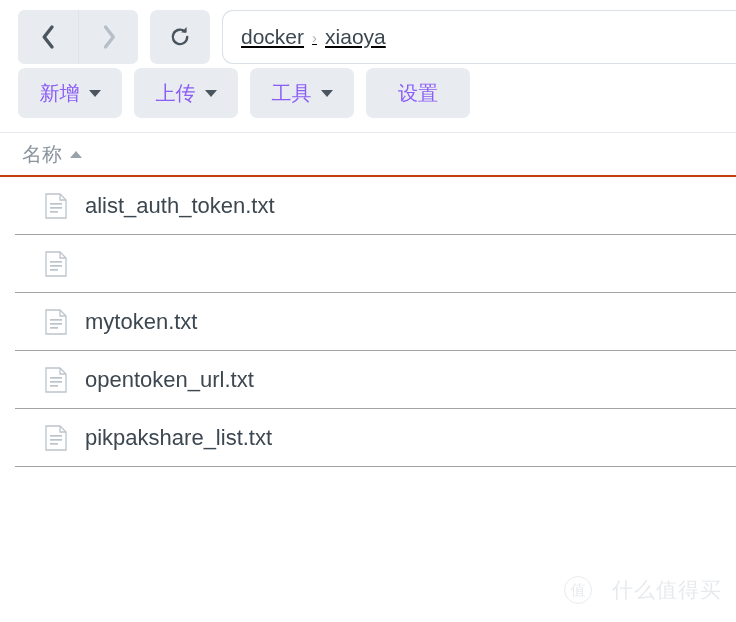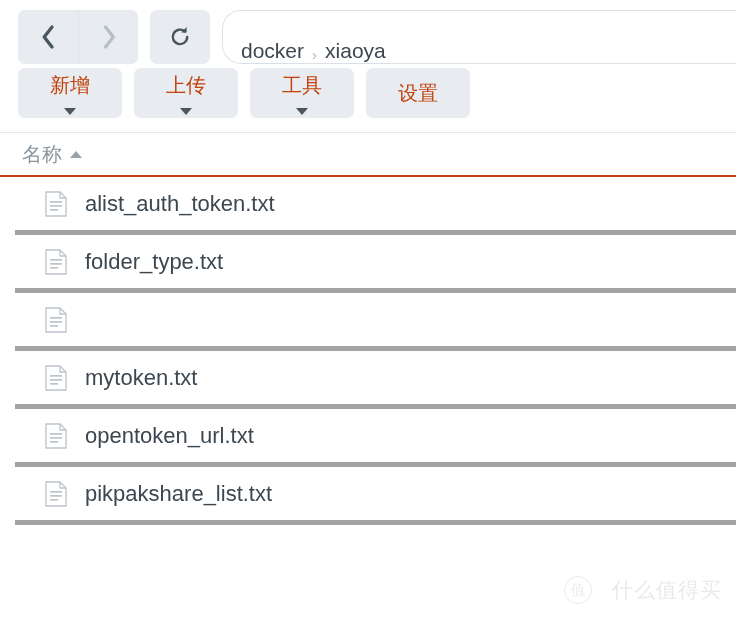--- a/index.html
+++ b/index.html
@@ -74,29 +74,30 @@
     padding: 0;
   }
   .refresh-icon { width: 24px; height: 24px; display: block; }
 
   .crumbbar {
     margin-left: 12px;
     height: 54px;
     flex: 1 1 auto;
     background: #ffffff;
     border: 1px solid #dbe0e6;
-    border-radius: 19px;
+    border-radius: 11px;
     border-right: none;
     border-top-right-radius: 0;
     border-bottom-right-radius: 0;
     display: flex;
-    align-items: flex-end;
+    align-items: center;
     padding-left: 18px;
     box-sizing: border-box;
     overflow: hidden;
+    text-decoration: underline;
   }
   .crumb {
     font-size: 21px;
     color: #3c4750;
     white-space: nowrap;
     cursor: pointer;
   }
   .crumb-sep {
     font-size: 15px;
     color: #aab3bb;
@@ -118,25 +119,24 @@
     border: none;
     border-radius: 7px;
     height: 50px;
     min-width: 104px;
     padding: 0 20px;
     display: flex;
     align-items: center;
     justify-content: center;
     gap: 9px;
     font-size: 20px;
-    color: #c2410c;
+    color: #8b5cf6;
     font-family: "Liberation Sans", "DejaVu Sans", sans-serif;
     cursor: pointer;
     white-space: nowrap;
-    flex-direction: column;
   }
   .caret-down {
     width: 0; height: 0;
     border-left: 6px solid transparent;
     border-right: 6px solid transparent;
     border-top: 7px solid #4a555f;
     display: inline-block;
   }
 
   
@@ -167,21 +167,21 @@
   }
 
   
   .file-list { padding: 0; margin: 0; list-style: none; }
   .file-row {
     height: 58px;
     display: flex;
     align-items: center;
     padding-left: 30px;
     box-sizing: border-box;
-    border-bottom: 5px solid #a3a3a3;
+    border-bottom: 1px solid #a3a3a3;
     margin-left: 15px;
     cursor: pointer;
   }
   .file-icon { width: 22px; height: 26px; flex: 0 0 auto; display: block; }
   .file-name {
     margin-left: 18px;
     font-size: 22px;
     color: #3c4750;
     white-space: nowrap;
   }
@@ -281,30 +281,20 @@
     <svg class="file-icon" viewBox="0 0 22 26">
       <path d="M1 1 H15 L21 7 V25 H1 Z" fill="#ffffff" stroke="#bcc4cb" stroke-width="1.3"></path>
       <path d="M15 1 V7 H21" fill="none" stroke="#bcc4cb" stroke-width="1.3"></path>
       <rect x="5" y="10" width="12" height="1.7" fill="#bcc4cb"></rect>
       <rect x="5" y="14" width="12" height="1.7" fill="#bcc4cb"></rect>
       <rect x="5" y="18" width="8" height="1.7" fill="#bcc4cb"></rect>
     </svg>
     <span class="file-name">alist_auth_token.txt</span>
   </li>
 
-  <li class="file-row">
-    <svg class="file-icon" viewBox="0 0 22 26">
-      <path d="M1 1 H15 L21 7 V25 H1 Z" fill="#ffffff" stroke="#bcc4cb" stroke-width="1.3"></path>
-      <path d="M15 1 V7 H21" fill="none" stroke="#bcc4cb" stroke-width="1.3"></path>
-      <rect x="5" y="10" width="12" height="1.7" fill="#bcc4cb"></rect>
-      <rect x="5" y="14" width="12" height="1.7" fill="#bcc4cb"></rect>
-      <rect x="5" y="18" width="8" height="1.7" fill="#bcc4cb"></rect>
-    </svg>
-    <span class="file-name">folder_type.txt</span>
-  </li>
 
   <li class="file-row">
     <svg class="file-icon" viewBox="0 0 22 26">
       <path d="M1 1 H15 L21 7 V25 H1 Z" fill="#ffffff" stroke="#bcc4cb" stroke-width="1.3"></path>
       <path d="M15 1 V7 H21" fill="none" stroke="#bcc4cb" stroke-width="1.3"></path>
       <rect x="5" y="10" width="12" height="1.7" fill="#bcc4cb"></rect>
       <rect x="5" y="14" width="12" height="1.7" fill="#bcc4cb"></rect>
       <rect x="5" y="18" width="8" height="1.7" fill="#bcc4cb"></rect>
     </svg>
   </li>

